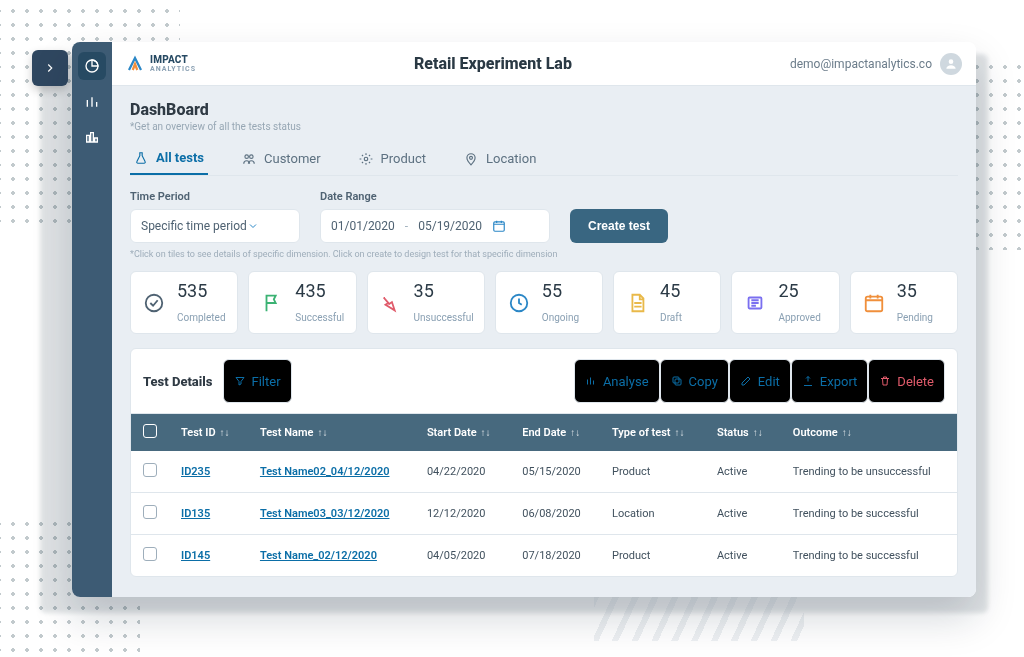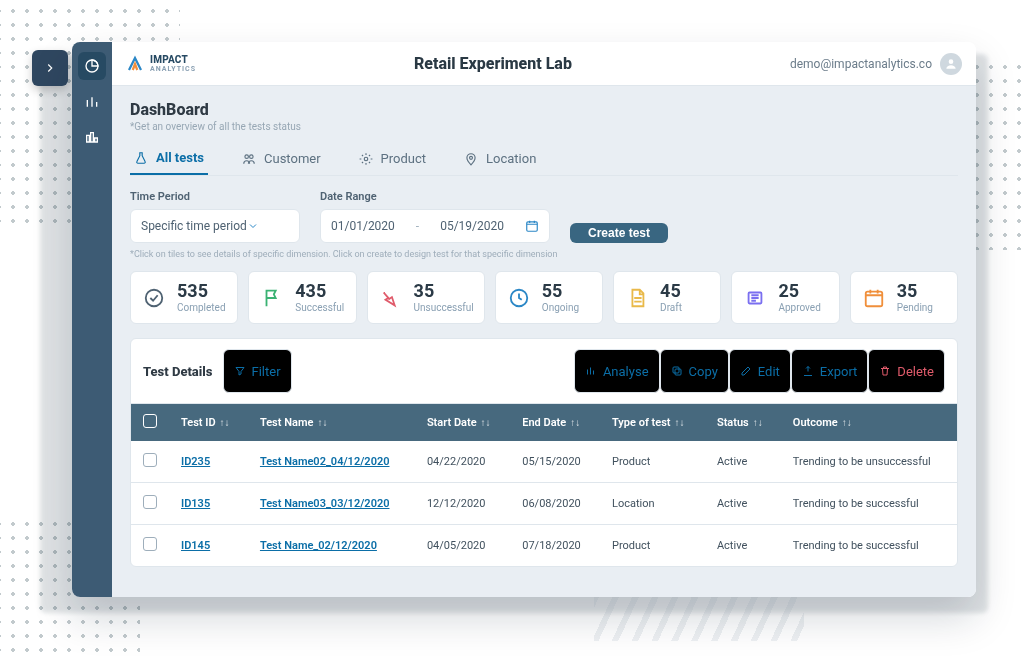--- a/index.html
+++ b/index.html
@@ -76,32 +76,32 @@
   .tabs{display:flex;gap:30px;border-bottom:1px solid var(--line);margin-top:6px}
   .tab{display:flex;align-items:center;gap:8px;padding:8px 4px;color:#5d7181;font-size:13px;cursor:pointer}
   .tab svg{width:14px;height:14px;stroke:#5d7181;fill:none;stroke-width:2}
   .tab.active{color:var(--primary);font-weight:700;border-bottom:2px solid var(--primary)}
   .tab.active svg{stroke:var(--primary)}
 
   .filters{display:flex;gap:20px;align-items:flex-end;margin-top:14px;flex-wrap:wrap}
   .fld label{display:block;font-size:11px;color:#4f6272;margin-bottom:6px;font-weight:600}
   .select,.daterange{background:#fff;border:1px solid var(--line);border-radius:6px;height:34px;display:flex;align-items:center;padding:0 10px;font-size:12px;color:#4f6272}
   .select{width:170px;}
-  .daterange{width:230px;gap:10px;justify-content:space-between}
+  .daterange{width:230px;gap:10px;}
   .daterange .sep{color:#a3b2bf}
   .daterange svg{width:14px;height:14px;stroke:#2b87c6;fill:none;stroke-width:2}
-  .primary-btn{height:20px;border:none;border-radius:6px;background:var(--primary-d);color:#fff;padding:0 18px;font-size:12px;font-weight:600;cursor:pointer}
+  .primary-btn{height:34px;border:none;border-radius:6px;background:var(--primary-d);color:#fff;padding:0 18px;font-size:12px;font-weight:600;cursor:pointer}
   .helper{font-size:9px;color:#9eadba;margin-top:6px}
 
   .kpis{display:grid;grid-template-columns:repeat(7,1fr);gap:10px;margin-top:12px}
   .kpi{background:#fff;border:1px solid var(--line);border-radius:6px;padding:10px;display:flex;align-items:center;gap:10px}
   .kpi .icon{width:26px;height:26px;display:flex;align-items:center;justify-content:center}
   .kpi .icon svg{width:22px;height:22px;fill:none;stroke-width:2}
-  .kpi .num{font-size:18px;font-weight:700;color:#2b3a46;line-height:1}
-  .kpi .lbl{font-size:10px;color:#8aa0b3;margin-top:2px}
+  .kpi .num{font-size:18px;font-weight:400;color:#2b3a46;line-height:1}
+  .kpi .lbl{font-size:10px;color:#8aa0b3;margin-top:12px}
 
   .panel{background:#fff;border:1px solid var(--line);border-radius:6px;margin-top:14px}
   .panel-head{display:flex;align-items:center;gap:10px;padding:10px 12px;border-bottom:1px solid var(--line)}
   .panel-title{font-weight:800;font-size:13px}
   .chip{display:inline-flex;align-items:center;gap:6px;border:1px solid var(--line);border-radius:6px;height:44px;padding:0 10px;font-size:13px;color:var(--primary);background:#000000;cursor:pointer}
   .chip svg{width:12px;height:12px;stroke:var(--primary);fill:none;stroke-width:2}
   .chip.danger{color:#e05b6b}
   .chip.danger svg{stroke:#e05b6b}
   .head-actions{margin-left:auto;display:flex;gap:0}
 

